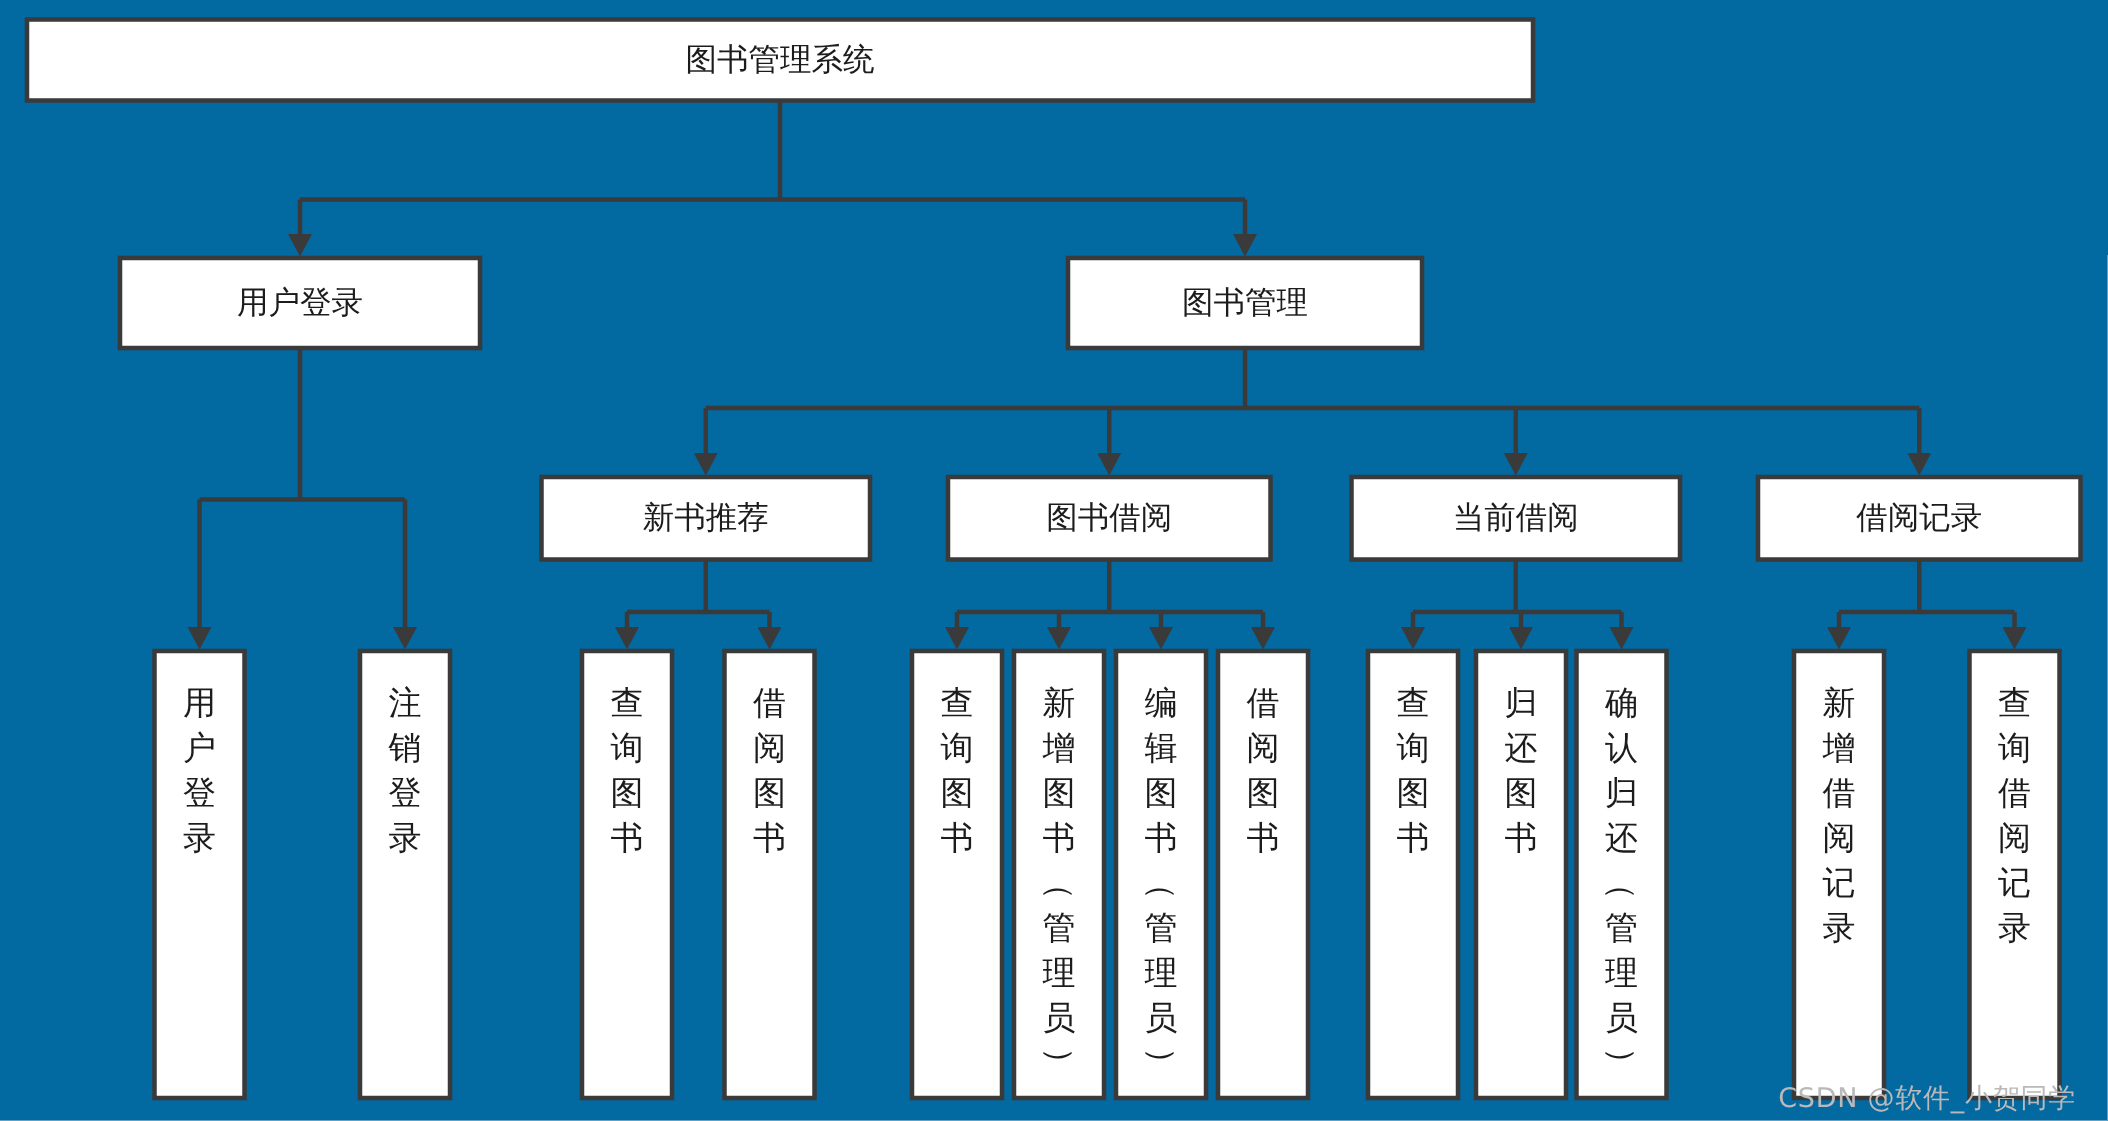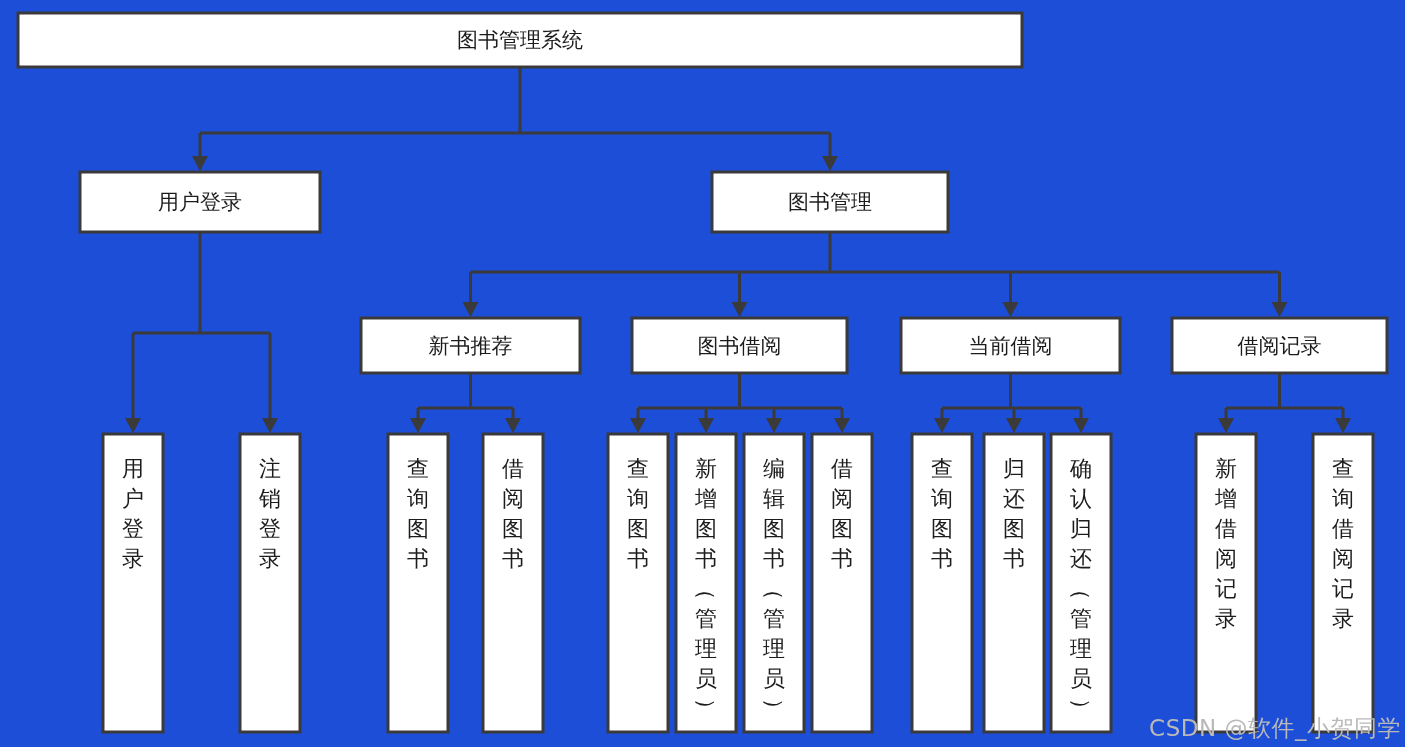--- a/index.html
+++ b/index.html
@@ -1,36 +1,36 @@
 <!DOCTYPE html>
 <html><head>
 <meta charset="utf-8">
 <style>
   html,body{margin:0;padding:0;background:#ffffff;}
   body{
     font-family:"DejaVu Sans","Liberation Sans",sans-serif;
     width:1405px;height:747px;overflow:hidden;position:relative;
   }
-  #stage{position:relative;width:1405px;height:747px;background:#1d4ed8;}
+  #stage{position:relative;width:1405px;height:747px;background:#0369a1;}
   svg.diagram{position:absolute;left:0;top:0;width:1405px;height:747px;display:block;}
   .node-rect{fill:#ffffff;stroke:#3a3a3a;stroke-width:3;}
   .connector{fill:none;stroke:#3a3a3a;stroke-width:3;stroke-linecap:butt;}
   .arrow-head{fill:#3a3a3a;stroke:none;}
   .node-label-h{
     font-family:"DejaVu Sans","Liberation Sans",sans-serif;
     font-size:21px;fill:#1c1c1c;text-anchor:middle;dominant-baseline:middle;
   }
   .node-label-v{
     font-family:"DejaVu Sans","Liberation Sans",sans-serif;
     font-size:22px;fill:#1c1c1c;text-anchor:middle;
   }
   .watermark{
-    position:absolute;right:4px;bottom:3px;
-    font-family:"DejaVu Sans","Liberation Sans",sans-serif;
-    font-size:23px;color:#b9b9b9;letter-spacing:0.5px;white-space:nowrap;
+    position:absolute;right:21px;bottom:3px;
+    font-family:"DejaVu Sans","Liberation Sans",sans-serif;
+    font-size:18px;color:#b9b9b9;letter-spacing:0.5px;white-space:nowrap;
     user-select:none;pointer-events:none;
   }
 </style>
 </head>
 <body>
 
 <div id="stage">
   <svg class="diagram" id="diagram-svg" viewBox="0 0 1405 747" xmlns="http://www.w3.org/2000/svg">
       <g>
         <path class="connector" d="M 520 67 L 520 133"></path>

